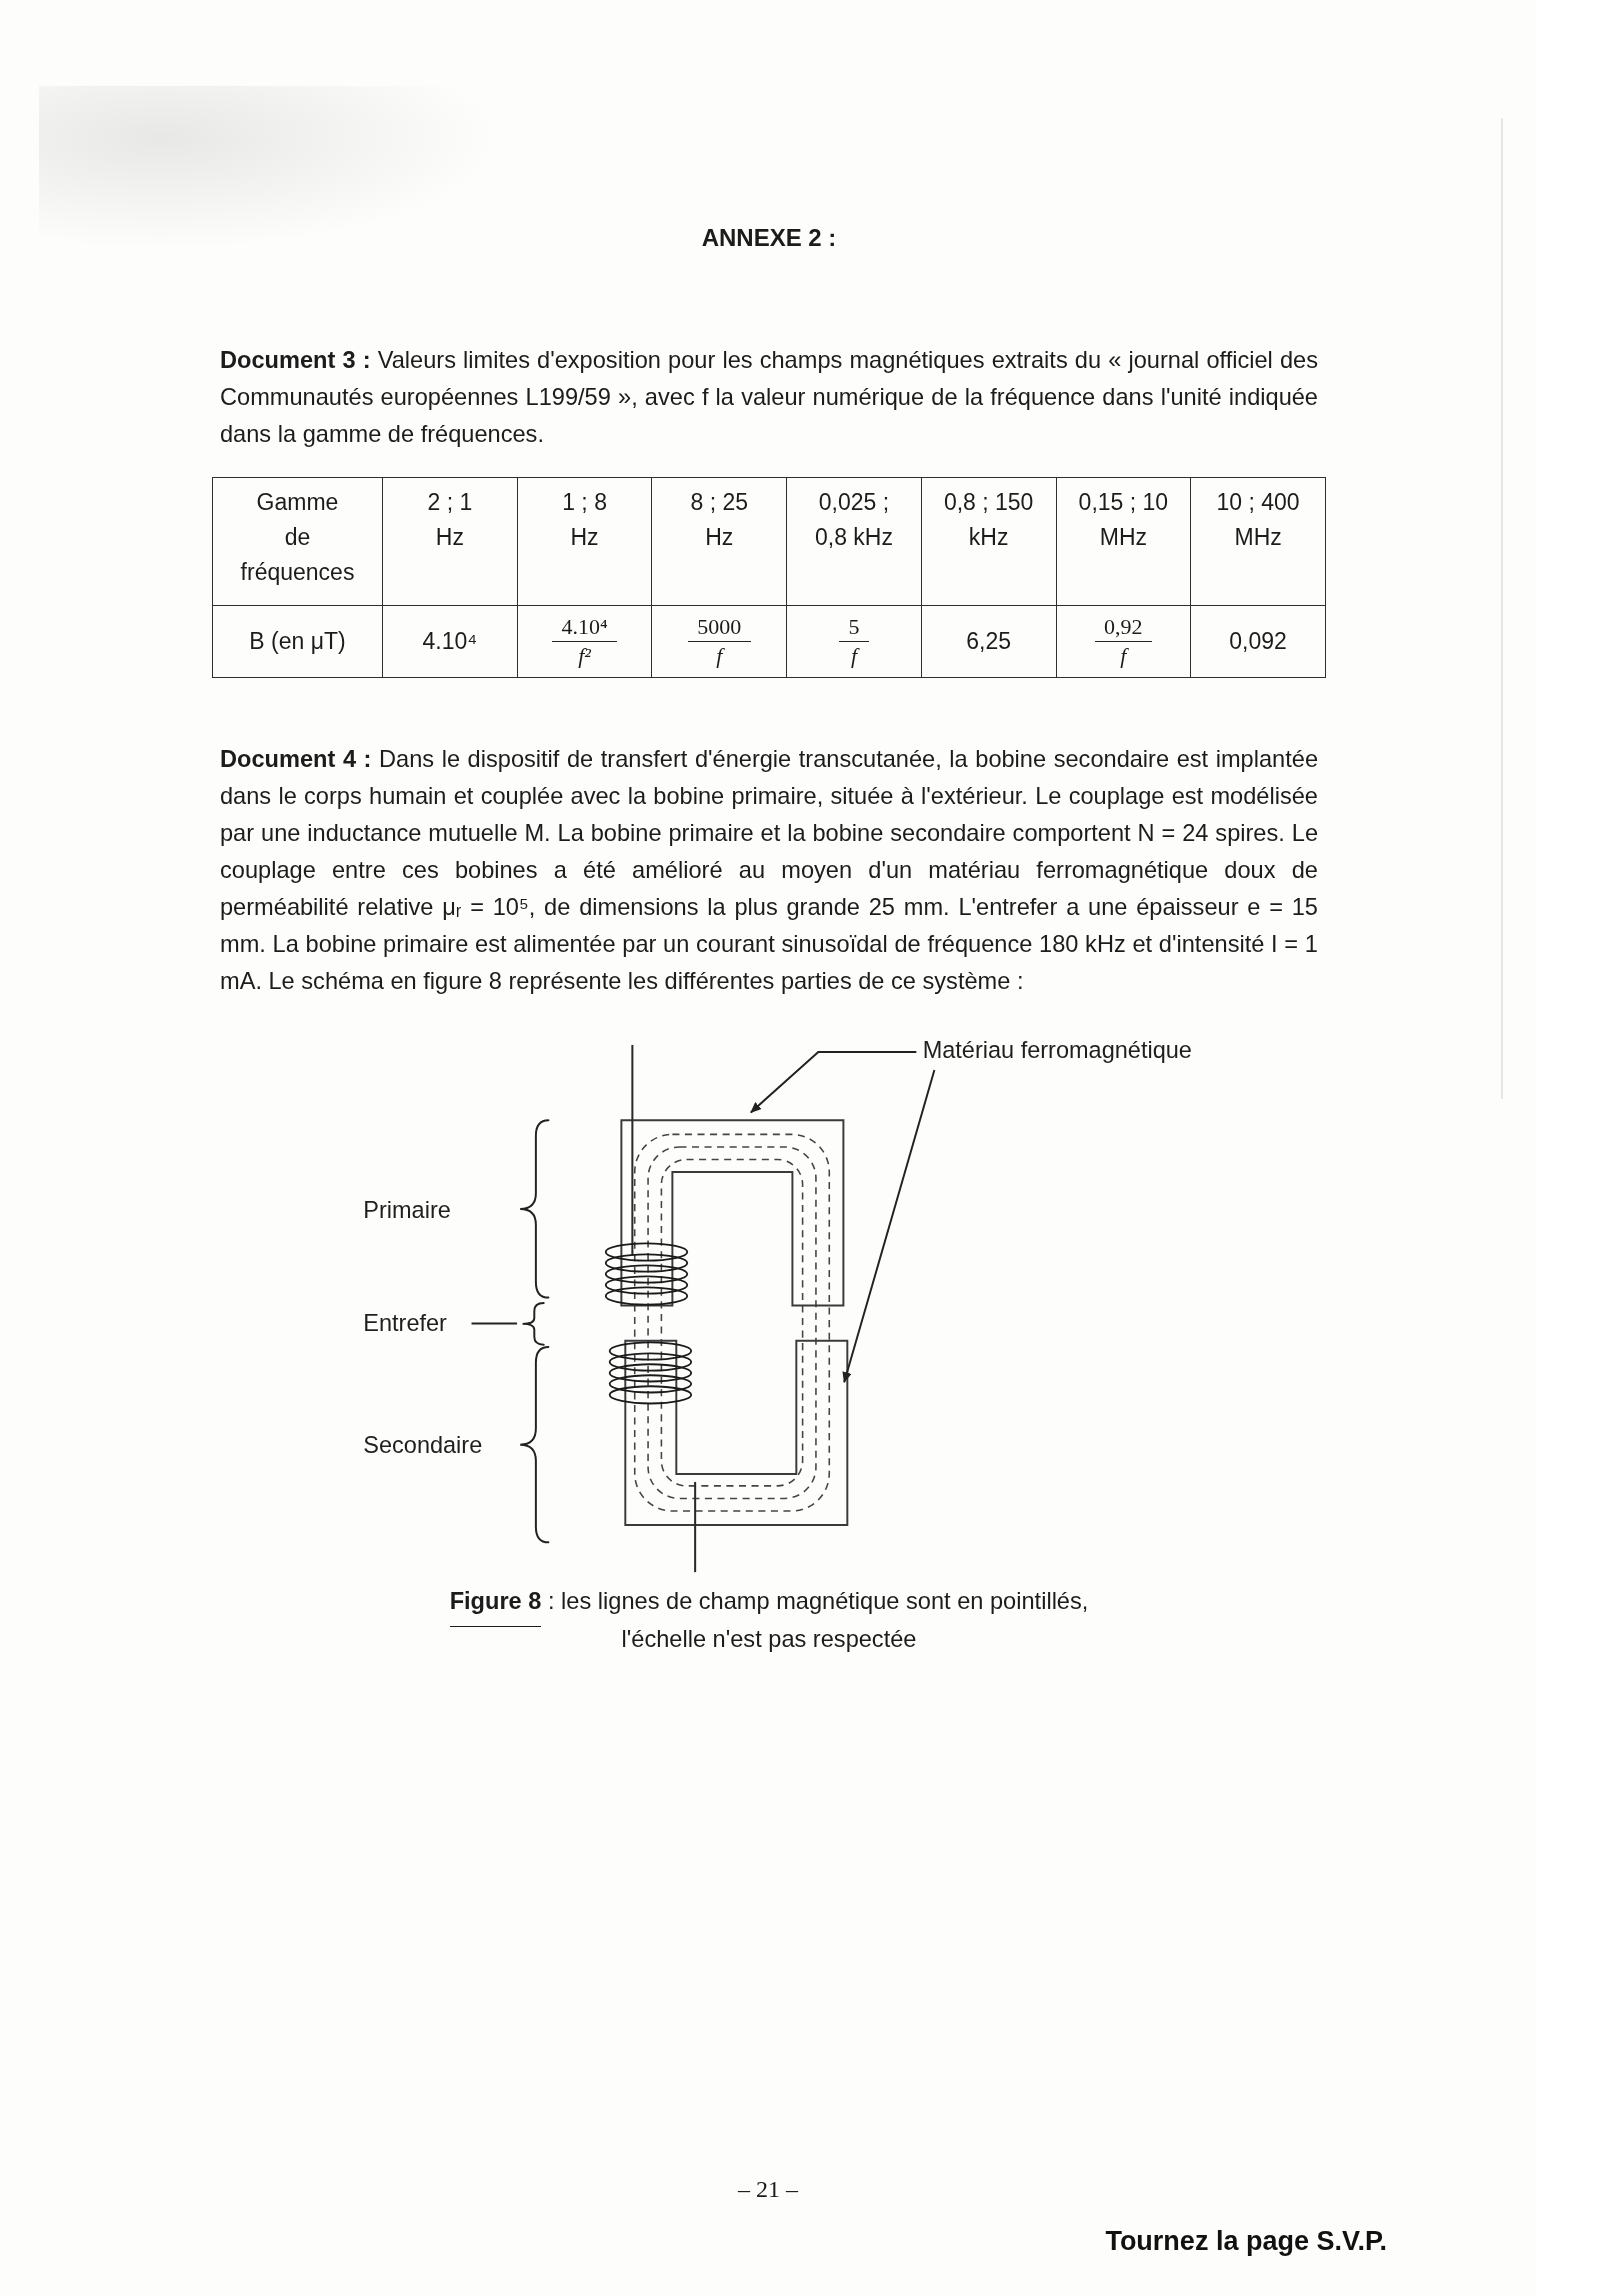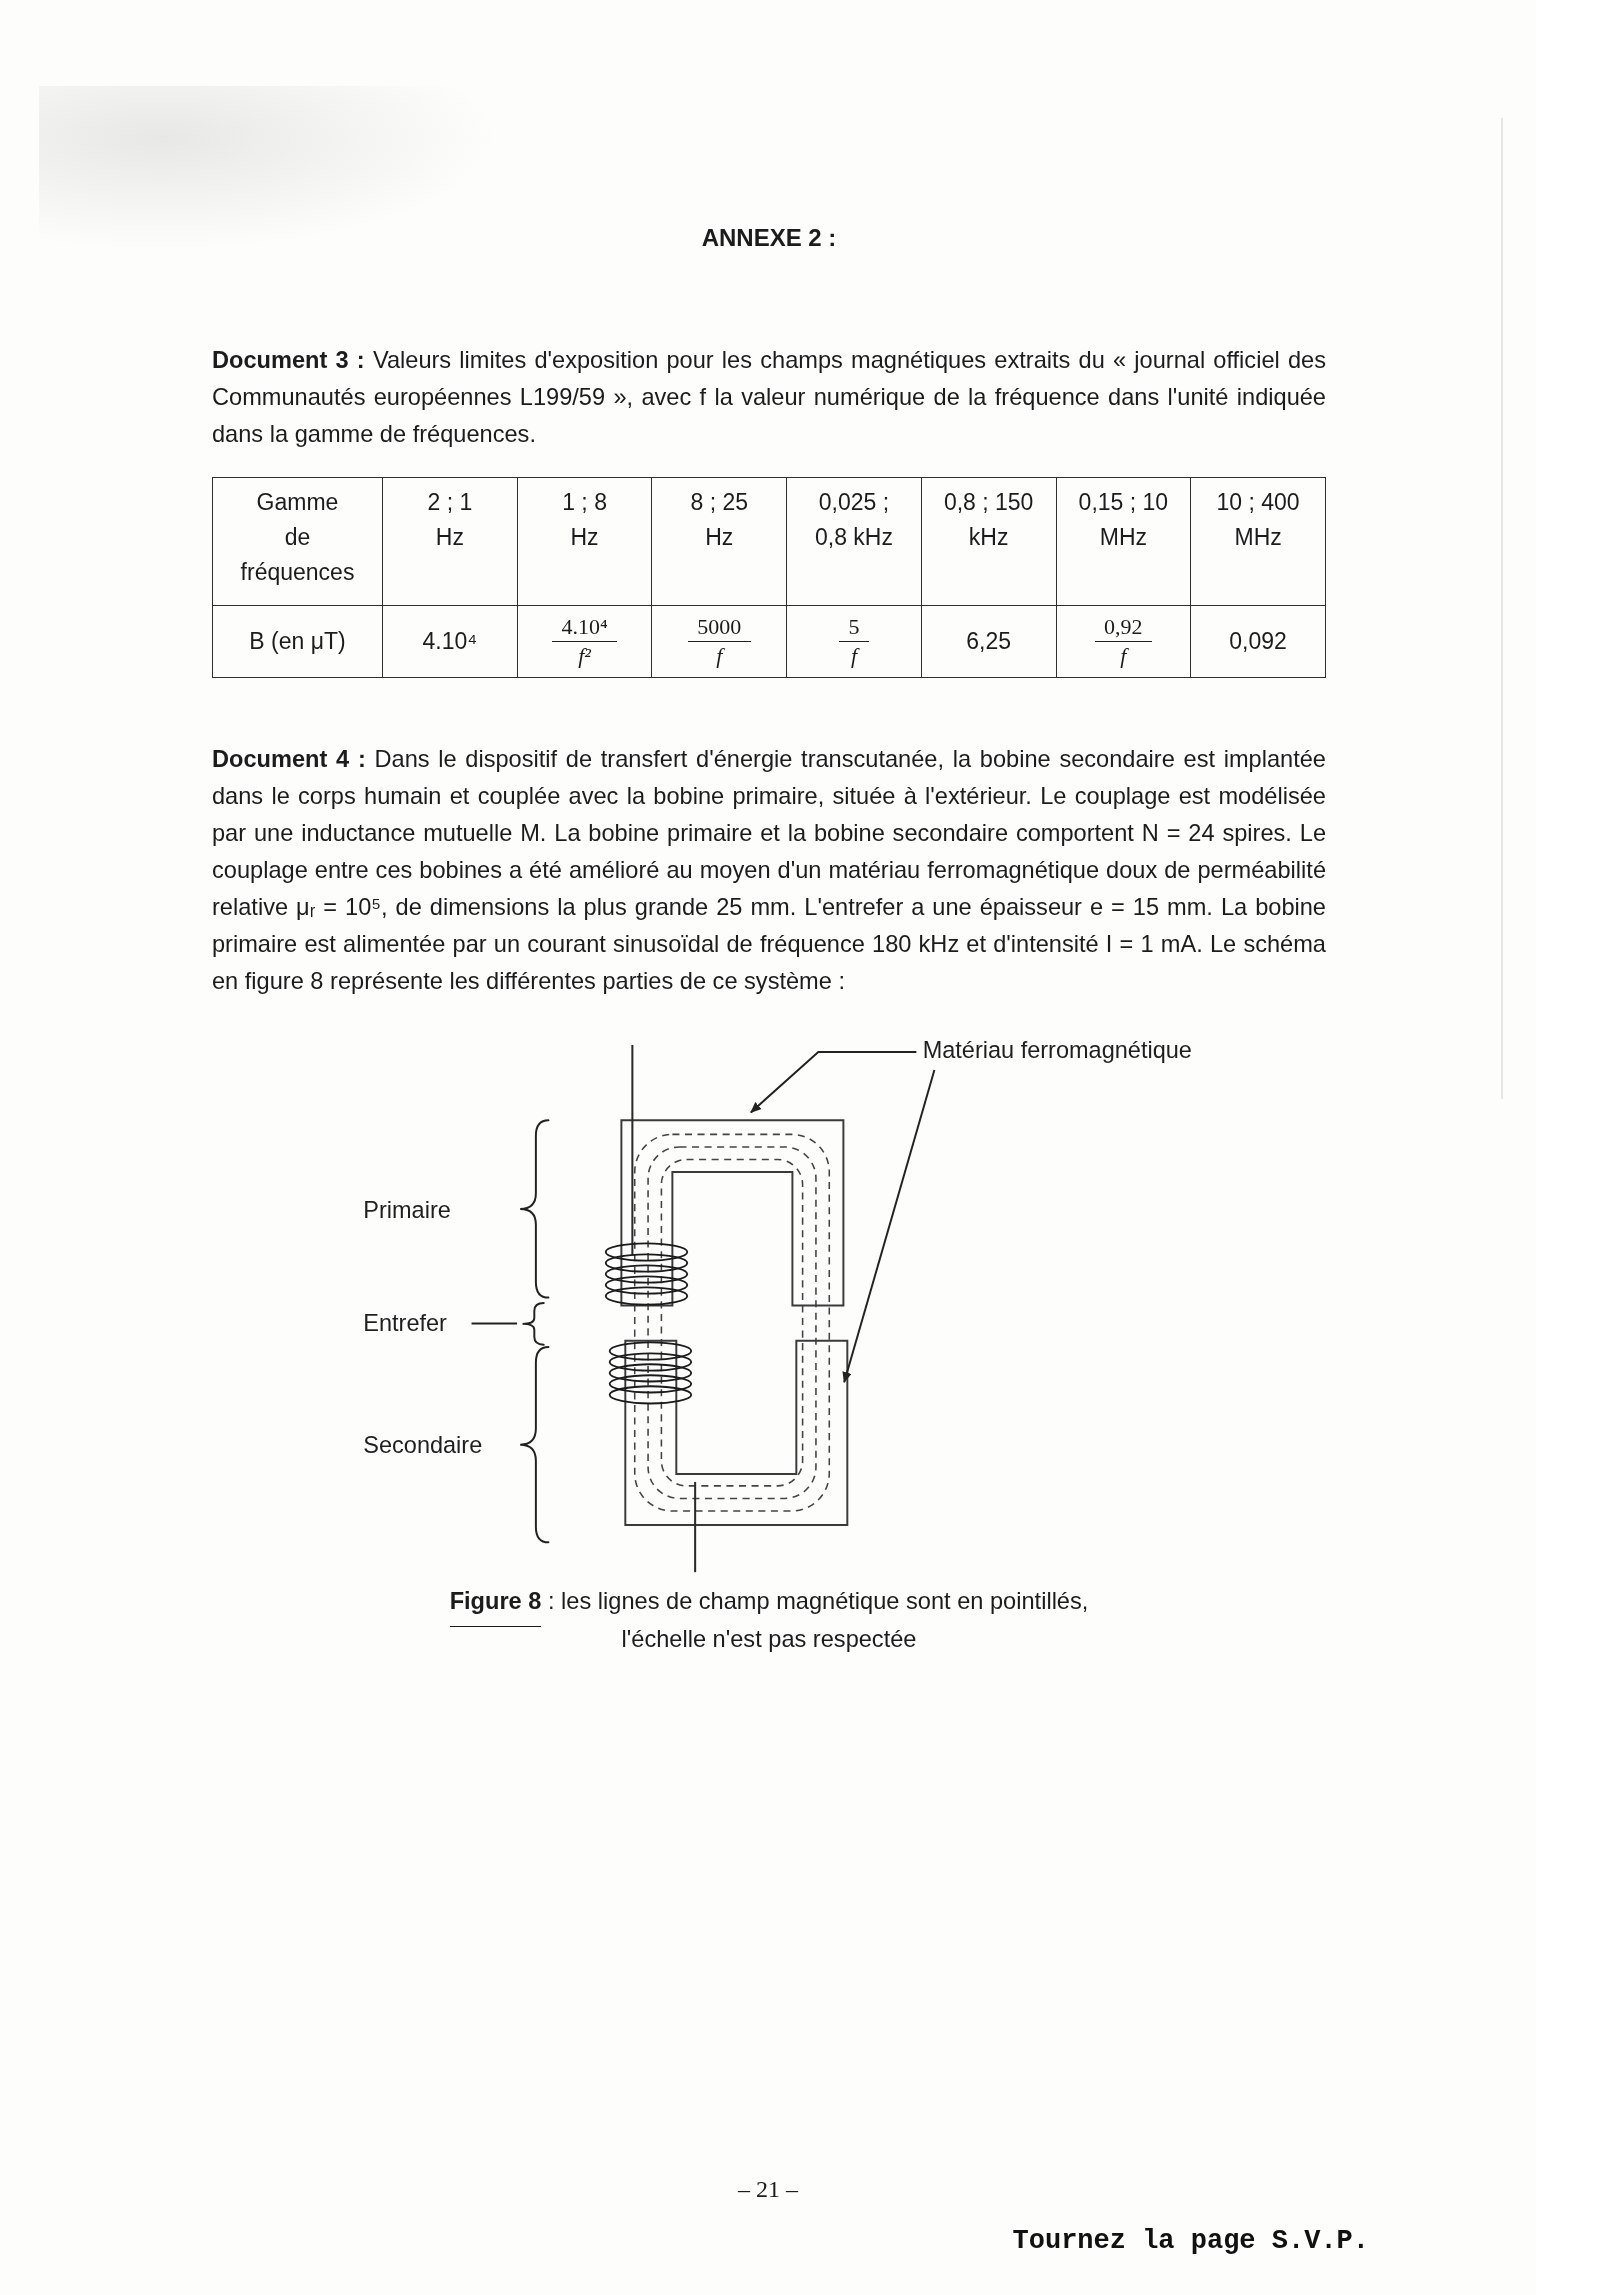--- a/index.html
+++ b/index.html
@@ -5,21 +5,21 @@
   html,body{margin:0;padding:0;background:#ffffff;}
   .page{position:relative;width:1536px;height:2295px;background:#fdfdfc;overflow:hidden;
         font-family:"Liberation Sans",sans-serif;color:#1c1c1c;}
   .scan-corner{position:absolute;top:86px;left:39px;width:487px;height:173px;pointer-events:none;
         background:radial-gradient(ellipse at 25% 30%, rgba(120,120,118,0.16), rgba(255,255,255,0) 65%);}
   .scan-edge-right{position:absolute;top:118px;right:33px;width:2.4px;height:981px;background:rgba(150,150,150,0.22);pointer-events:none;}
   .content{padding:224px 210px 0 212px;}
   .annexe-title{text-align:center;font-weight:bold;font-size:24px;}
   .donnee{margin-top:43px;font-size:23.6px;}
   .b{font-weight:bold;}
-  .para{margin:0;font-size:23.6px;line-height:37px;text-align:justify;}
+  .para{margin:8px;font-size:23.6px;line-height:37px;text-align:justify;}
   .doc3{margin-top:90px;}
   .doc4{margin-top:63px;}
   table.limits{margin-top:23.6px;border-collapse:collapse;table-layout:fixed;width:100%;font-size:23px;}
   table.limits td{border:1.6px solid #2f2f2f;text-align:center;vertical-align:top;padding:4.7px 3.1px;}
   table.limits col.c0{width:170px;}
   tr.hdr td{height:115px;white-space:pre-line;line-height:35px;padding-top:7.9px;margin-left:44px;}
   tr.val td{height:61px;vertical-align:middle;}
   .frac{display:inline-block;vertical-align:middle;font-family:"Liberation Serif",serif;font-size:22px;}
   .frac .num{display:block;border-bottom:1.6px solid #222;padding:0 9.4px 2.4px;line-height:23.6px;}
   .frac .den{display:block;font-style:italic;padding-top:1.6px;line-height:23.6px;}
@@ -29,21 +29,21 @@
   .figure-svg .field{fill:none;stroke:#444;stroke-width:2;stroke-dasharray:9 7;}
   .figure-svg .wire{stroke:#2a2a2a;stroke-width:2.6;}
   .figure-svg .coil{fill:none;stroke:#1a1a1a;stroke-width:2.3;}
   .figure-svg .brace{fill:none;stroke:#222;stroke-width:2.5;stroke-linecap:round;}
   .figure-svg .leader{fill:none;stroke:#222;stroke-width:2.5;}
   .caption{text-align:center;font-size:23.6px;margin-top:4.7px;}
   .caption .figlab{font-weight:bold;border-bottom:1.6px solid #1c1c1c;padding-bottom:12px;}
   .caption2{text-align:center;font-size:23.6px;margin-top:11px;}
   .page-number{position:absolute;top:2176px;left:0;width:100%;text-align:center;
         font-family:"Liberation Serif",serif;font-size:24px;}
-  .turn-note{position:absolute;top:2226px;right:167px;font-family:Liberation Mono, monospace;
+  .turn-note{position:absolute;top:2226px;right:149px;font-family:Liberation Sans, sans-serif;
         font-weight:bold;font-size:27px;color:#111;}
 </style>
 </head>
 <body>
 
 <div class="page">
   <div class="scan-corner"></div>
   <div class="scan-edge-right"></div>
 
   <div class="content">

